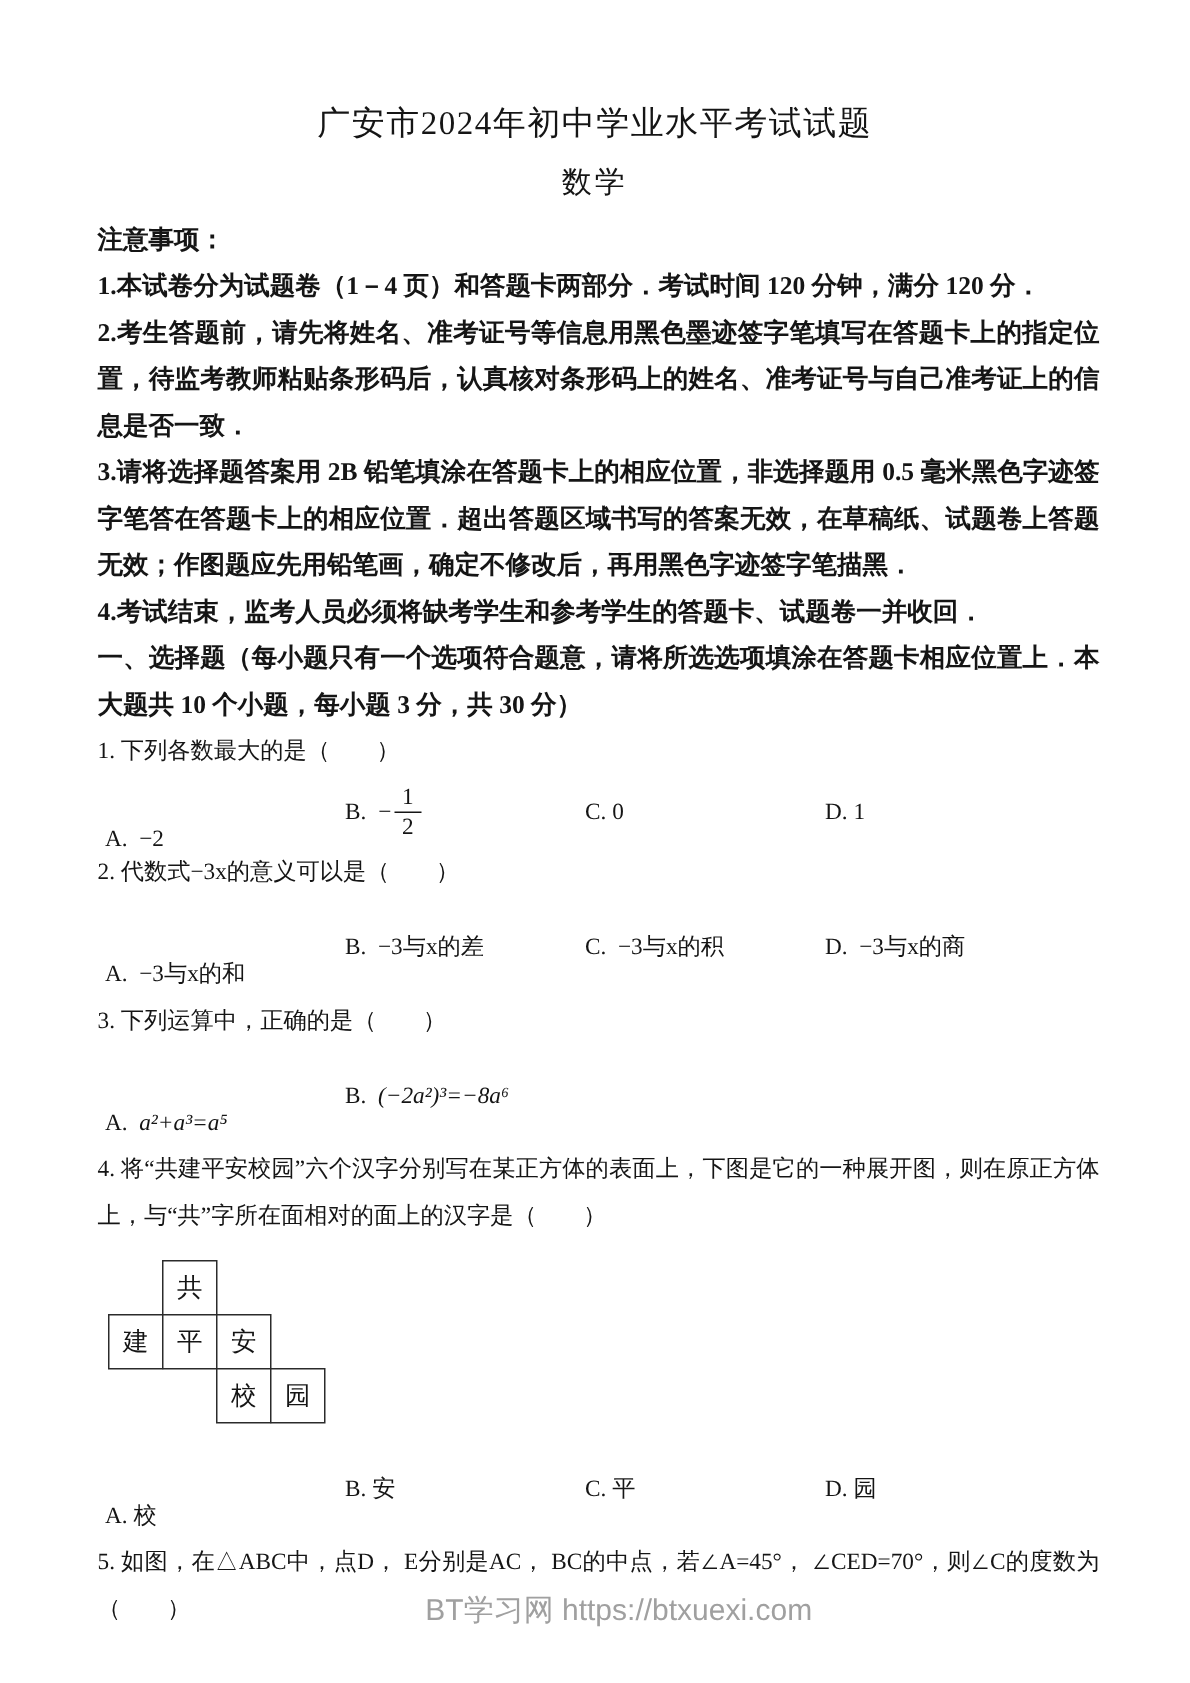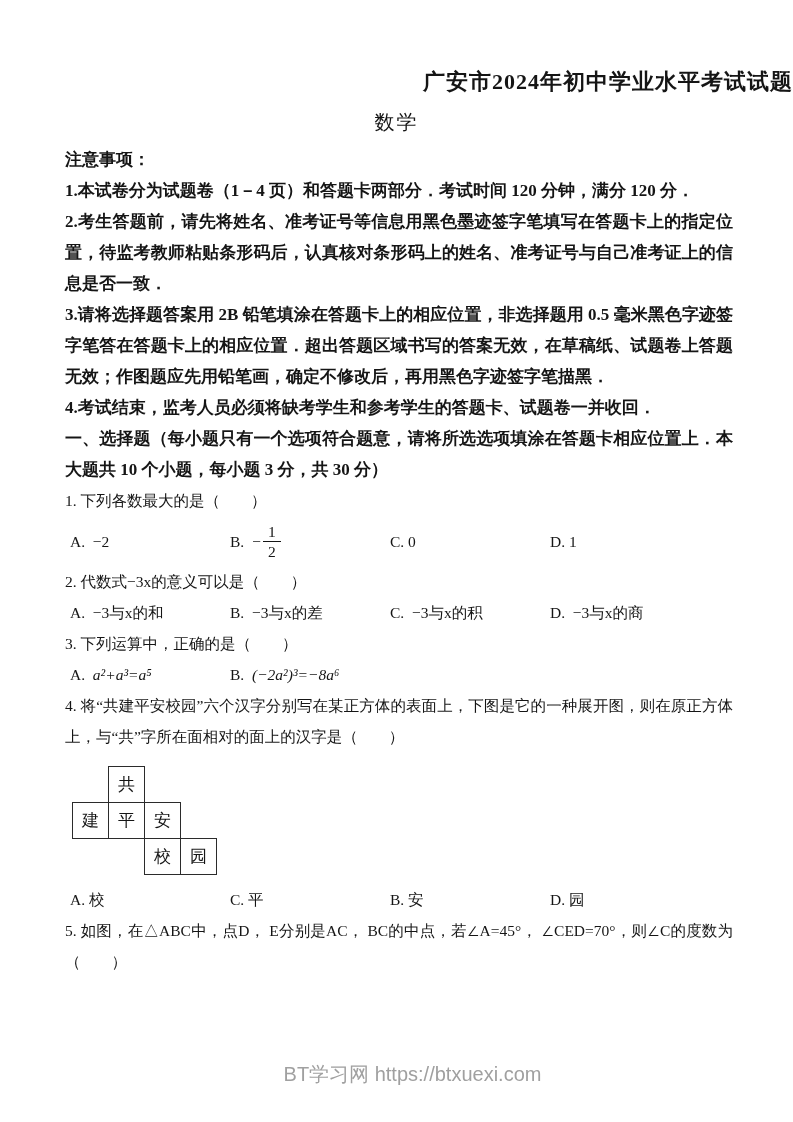--- a/index.html
+++ b/index.html
@@ -6,21 +6,21 @@
   html, body { background: #ffffff; }
   body {
     width: 793px; height: 1122px;
     position: relative; overflow: hidden;
     font-family: "Liberation Serif", serif;
     color: #151515;
   }
   .page { width: 793px; height: 1122px; position: relative; padding-top: 66px; }
   .inner { margin: 0 60px 0 65px; }
   .title {
-    text-align: right; font-size: 22px; font-weight: 700;
+    text-align: center; font-size: 22px; font-weight: 400;
     line-height: 32px; letter-spacing: 1px;
   }
   .subject {
     text-align: center; font-size: 20px; font-weight: 400;
     line-height: 32px; margin-top: 8px; letter-spacing: 2px;
   }
   .notice-heading {
     font-size: 17px; font-weight: 700; line-height: 31px; margin-top: 6px;
   }
   .notice-item {
@@ -32,21 +32,21 @@
     text-align: justify;
   }
   .q-text {
     font-size: 15.5px; line-height: 31px; text-align: justify;
   }
   .options-row {
     display: flex; align-items: center;
     font-size: 15.5px; line-height: 31px; padding-left: 5px;
   }
   .options-row .opt { white-space: pre; }
-  .col-a { width: 160px; }
+  .col-a { width: 160px; margin-top: 37px; }
   .col-b { width: 160px; }
   .col-c { width: 160px; }
   .col-d { flex: 1; }
   .row-q1 { height: 50px; }
   .math { font-family: "Liberation Serif", serif; font-style: italic; }
   .frac-wrap { display: inline-flex; align-items: center; margin-left: 8px; }
   .frac-sign { font-style: normal; margin-right: 2px; }
   .frac { display: inline-block; text-align: center; vertical-align: middle; }
   .frac .num { display: block; line-height: 19px; padding: 0 5px; border-bottom: 1.4px solid #151515; font-style: normal; }
   .frac .den { display: block; line-height: 19px; font-style: normal; }
@@ -113,22 +113,22 @@
       <div class="cell r0 c1">共</div>
       <div class="cell r1 c0">建</div>
       <div class="cell r1 c1">平</div>
       <div class="cell r1 c2">安</div>
       <div class="cell r2 c2">校</div>
       <div class="cell r2 c3">园</div>
     </div>
 
     <div class="options-row row-q4opts">
       <span class="opt col-a">A. 校</span>
+      <span class="opt col-b">B. 安</span>
       <span class="opt col-c">C. 平</span>
-      <span class="opt col-b">B. 安</span>
       <span class="opt col-d">D. 园</span>
     </div>
 
     <p class="q-text">5. 如图，在△ABC中，点D， E分别是AC， BC的中点，若∠A=45°， ∠CED=70°，则∠C的度数为（　　）</p>
   </div>
 
   <div class="footer">BT学习网 https://btxuexi.com</div>
 </div>
 
 </body></html>

